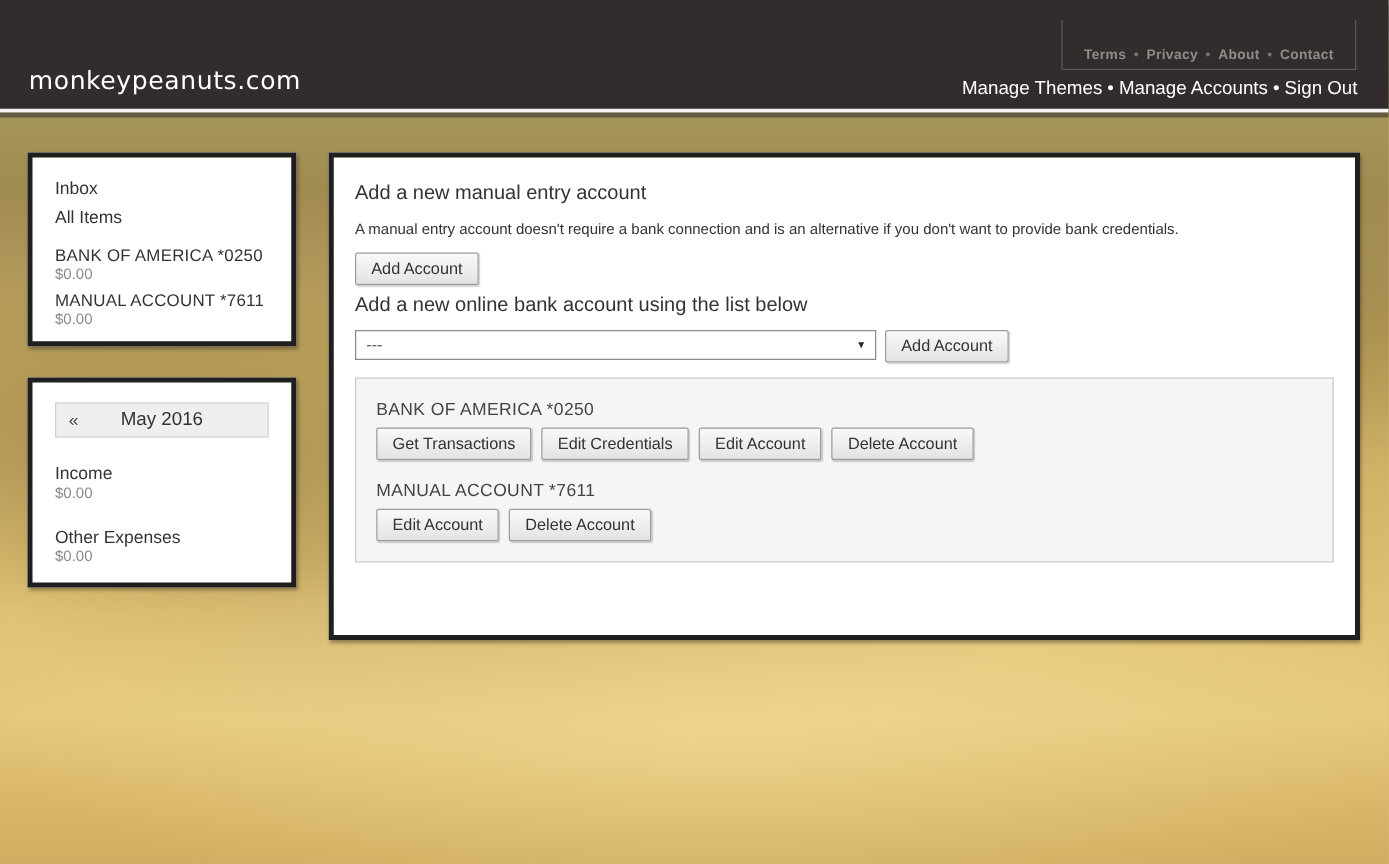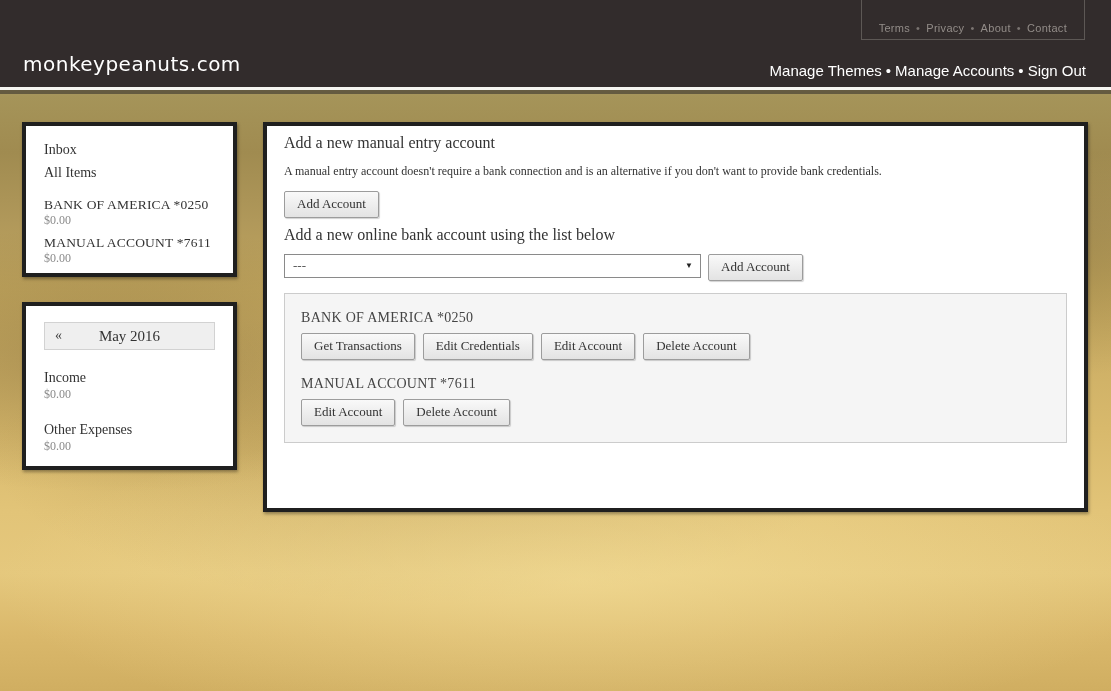--- a/index.html
+++ b/index.html
@@ -28,24 +28,24 @@
   }
   
   .header {
     position: absolute; left: 0; top: 0; width: 1111px; height: 90px;
     background: #322c2c;
     border-bottom: 3px solid #f6f5f2;
     box-shadow: 0 4px 0 rgba(45,42,40,0.55);
     z-index: 5;
   }
   .top-links {
-    position: absolute; top: 0; right: 26px;
+    position: absolute; top: 16px; right: 26px;
     padding: 22px 14px 5px;
     border: 1px solid #5d5855; border-top: none;
-    font-size: 11px; font-weight: normal; color: #928c88;
+    font-size: 11px; font-weight: bold; color: #928c88;
     letter-spacing: 0.3px;
   }
   .top-links span { margin: 0 3px; }
   .top-links .sep { color: #7a7471; }
   .logo {
     position: absolute; left: 23px; top: 52px;
     color: #ffffff; font-size: 20px; font-weight: 400;
     letter-spacing: 0.5px;
     font-family: "DejaVu Sans", "Liberation Sans", sans-serif;
   }
@@ -54,25 +54,24 @@
     color: #ffffff; font-size: 15px;
   }
   .main-nav span { cursor: default; }
   .main-nav .sep { margin: 0 4px; }
   
   .frame {
     position: absolute;
     background: #ffffff;
     border: 4px solid #1f1f1f;
     box-shadow: 1px 2px 3px rgba(0,0,0,0.35);
-    font-family: Liberation Serif, serif;
   }
   #sidebar-box { left: 22px; top: 122px; width: 215px; height: 155px; padding: 16px 18px; }
   #calendar-box { left: 22px; top: 302px; width: 215px; height: 168px; padding: 16px 18px; }
-  #main-panel { left: 263px; top: 122px; width: 825px; height: 390px; padding: 0 17px; }
+  #main-panel { left: 263px; top: 122px; width: 825px; height: 390px; padding: 12px 17px; }
   
   .side-item { font-size: 14px; color: #333; margin-bottom: 7px; }
   .side-gap { height: 9px; }
   .acct-name { font-size: 13.5px; color: #333; letter-spacing: 0.2px; }
   .acct-bal { font-size: 12px; color: #8a8a8a; margin-bottom: 7px; }
   
   .month-bar {
     position: relative; height: 28px; line-height: 26px;
     background: #efefef; border: 1px solid #d2d2d2;
     font-size: 15px; color: #333; text-align: center;

